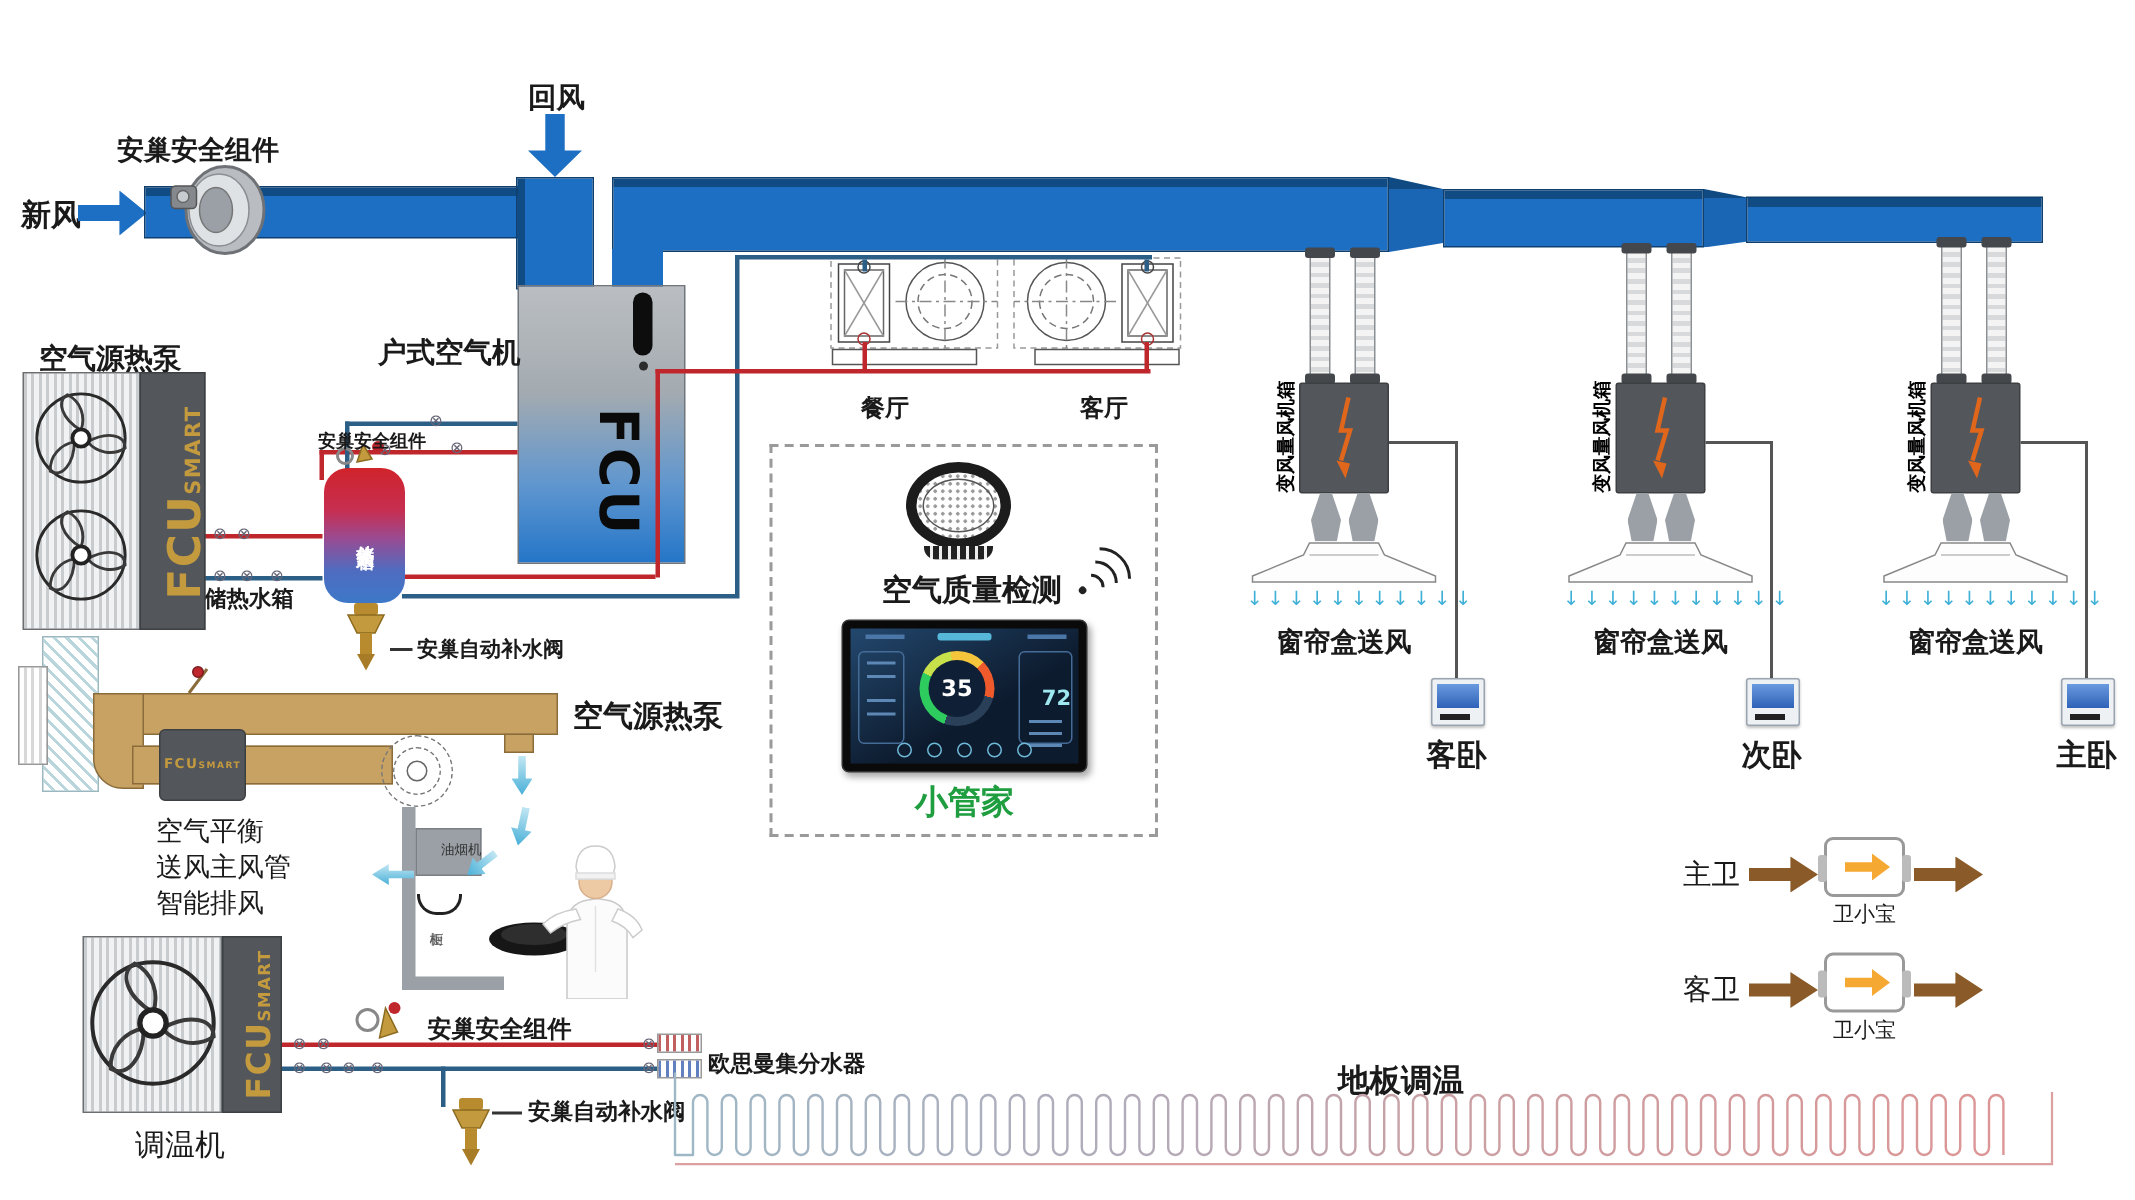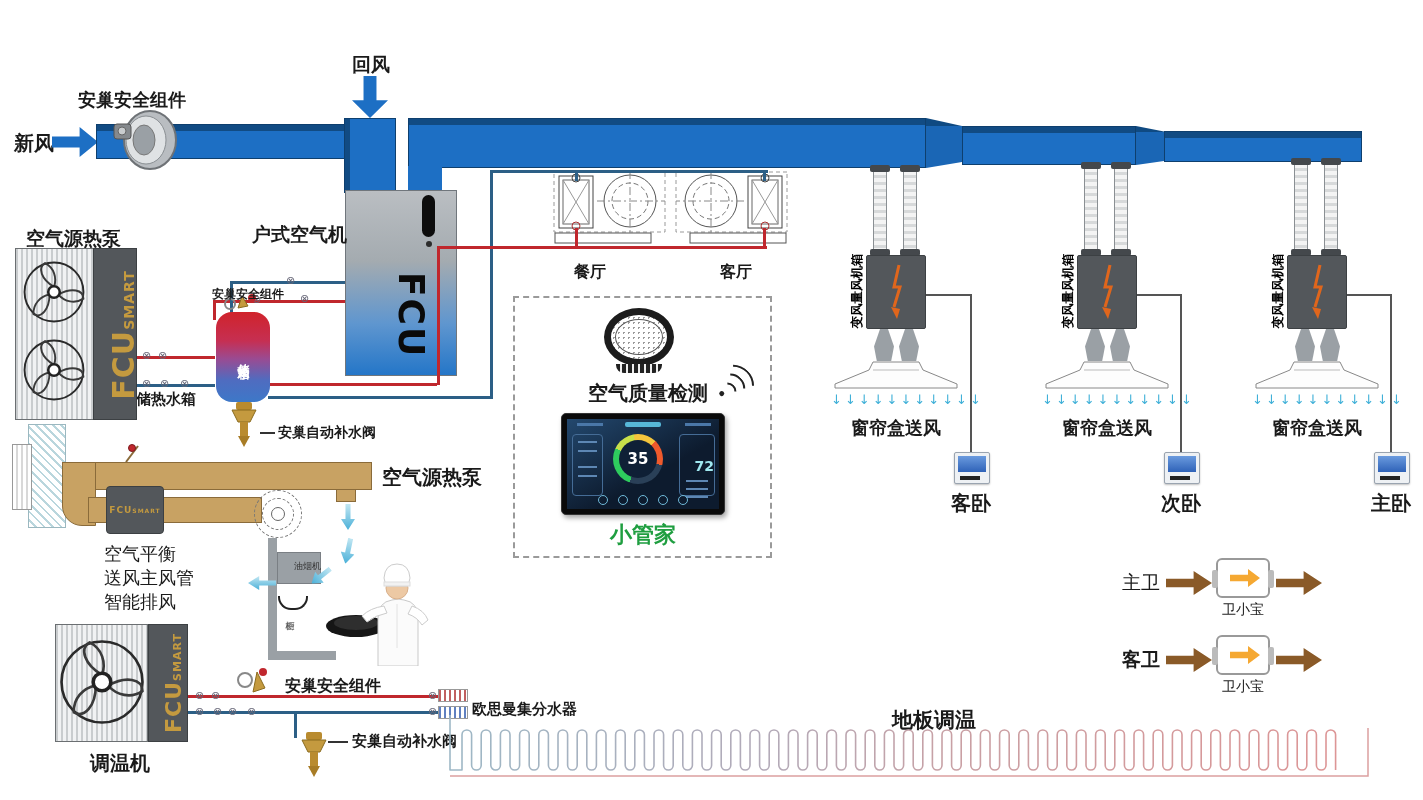--- a/index.html
+++ b/index.html
@@ -373,21 +373,21 @@
   <div class="lbl" style="left:1122px;top:570px;font-size:19px;font-weight:normal;">主卫</div>
   <div class="arrow arrow-right brown-a" style="left:1166px;top:571px;width:46px;height:24px;"></div>
   <div class="abs" style="left:1216px;top:558px;width:54px;height:40px;background:#fff;border:2px solid #999;border-radius:6px;box-sizing:border-box;">
     <div style="position:absolute;left:-6px;top:10px;width:6px;height:18px;background:#bbb;border-radius:2px;"></div>
     <div style="position:absolute;right:-6px;top:10px;width:6px;height:18px;background:#bbb;border-radius:2px;"></div>
     <div class="arrow arrow-right orange-a" style="left:12px;top:9px;width:30px;height:18px;"></div>
   </div>
   <div class="arrow arrow-right brown-a" style="left:1276px;top:571px;width:46px;height:24px;"></div>
   <div class="lbl ctr" style="left:1210px;top:601px;width:66px;font-size:14px;">卫小宝</div>
 
-  <div class="lbl" style="left:1122px;top:647px;font-size:19px;font-weight:bold;">客卫</div>
+  <div class="lbl" style="left:1122px;top:647px;font-size:19px;font-weight:normal;">客卫</div>
   <div class="arrow arrow-right brown-a" style="left:1166px;top:648px;width:46px;height:24px;"></div>
   <div class="abs" style="left:1216px;top:635px;width:54px;height:40px;background:#fff;border:2px solid #999;border-radius:6px;box-sizing:border-box;">
     <div style="position:absolute;left:-6px;top:10px;width:6px;height:18px;background:#bbb;border-radius:2px;"></div>
     <div style="position:absolute;right:-6px;top:10px;width:6px;height:18px;background:#bbb;border-radius:2px;"></div>
     <div class="arrow arrow-right orange-a" style="left:12px;top:9px;width:30px;height:18px;"></div>
   </div>
   <div class="arrow arrow-right brown-a" style="left:1276px;top:648px;width:46px;height:24px;"></div>
   <div class="lbl ctr" style="left:1210px;top:678px;width:66px;font-size:14px;">卫小宝</div>
 
   <div class="abs fins" style="left:55px;top:624px;width:93px;height:118px;"></div>
@@ -398,21 +398,21 @@
       <path d="M50 42 C30 30 24 12 36 5 C50 12 55 28 50 42" transform="rotate(120 50 50)"></path>
       <path d="M50 42 C30 30 24 12 36 5 C50 12 55 28 50 42" transform="rotate(240 50 50)"></path>
     </g>
     <circle cx="50" cy="50" r="10" fill="#fff" stroke="#222" stroke-width="4"></circle>
   </svg>
   <div class="abs panel-dk" style="left:148px;top:624px;width:40px;height:118px;"></div>
   <div class="abs rotm90 brandtxt" style="left:108px;top:676px;width:120px;height:14px;">
     <span style="font-size:22px;">FCU</span>
       <span style="font-size:11px;">SMART</span>
   </div>
-  <div class="lbl ctr" style="left:70px;top:750px;width:100px;font-size:20px;font-weight:700;">调温机</div>
+  <div class="lbl ctr" style="left:70px;top:750px;width:100px;font-size:20px;font-weight:400;">调温机</div>
 
   <div class="ph red" style="left:188px;top:695px;width:251px;height:3px;"></div>
   <div class="ph blue" style="left:188px;top:711px;width:251px;height:3px;"></div>
   <span class="fit" style="left:195px;top:690px;">⊗</span>
   <span class="fit" style="left:211px;top:690px;">⊗</span>
   <span class="fit" style="left:195px;top:706px;">⊗</span>
   <span class="fit" style="left:213px;top:706px;">⊗</span>
   <span class="fit" style="left:228px;top:706px;">⊗</span>
   <span class="fit" style="left:247px;top:706px;">⊗</span>
   <svg class="abs" style="left:233px;top:666px;" width="36" height="32" viewBox="0 0 36 32">

